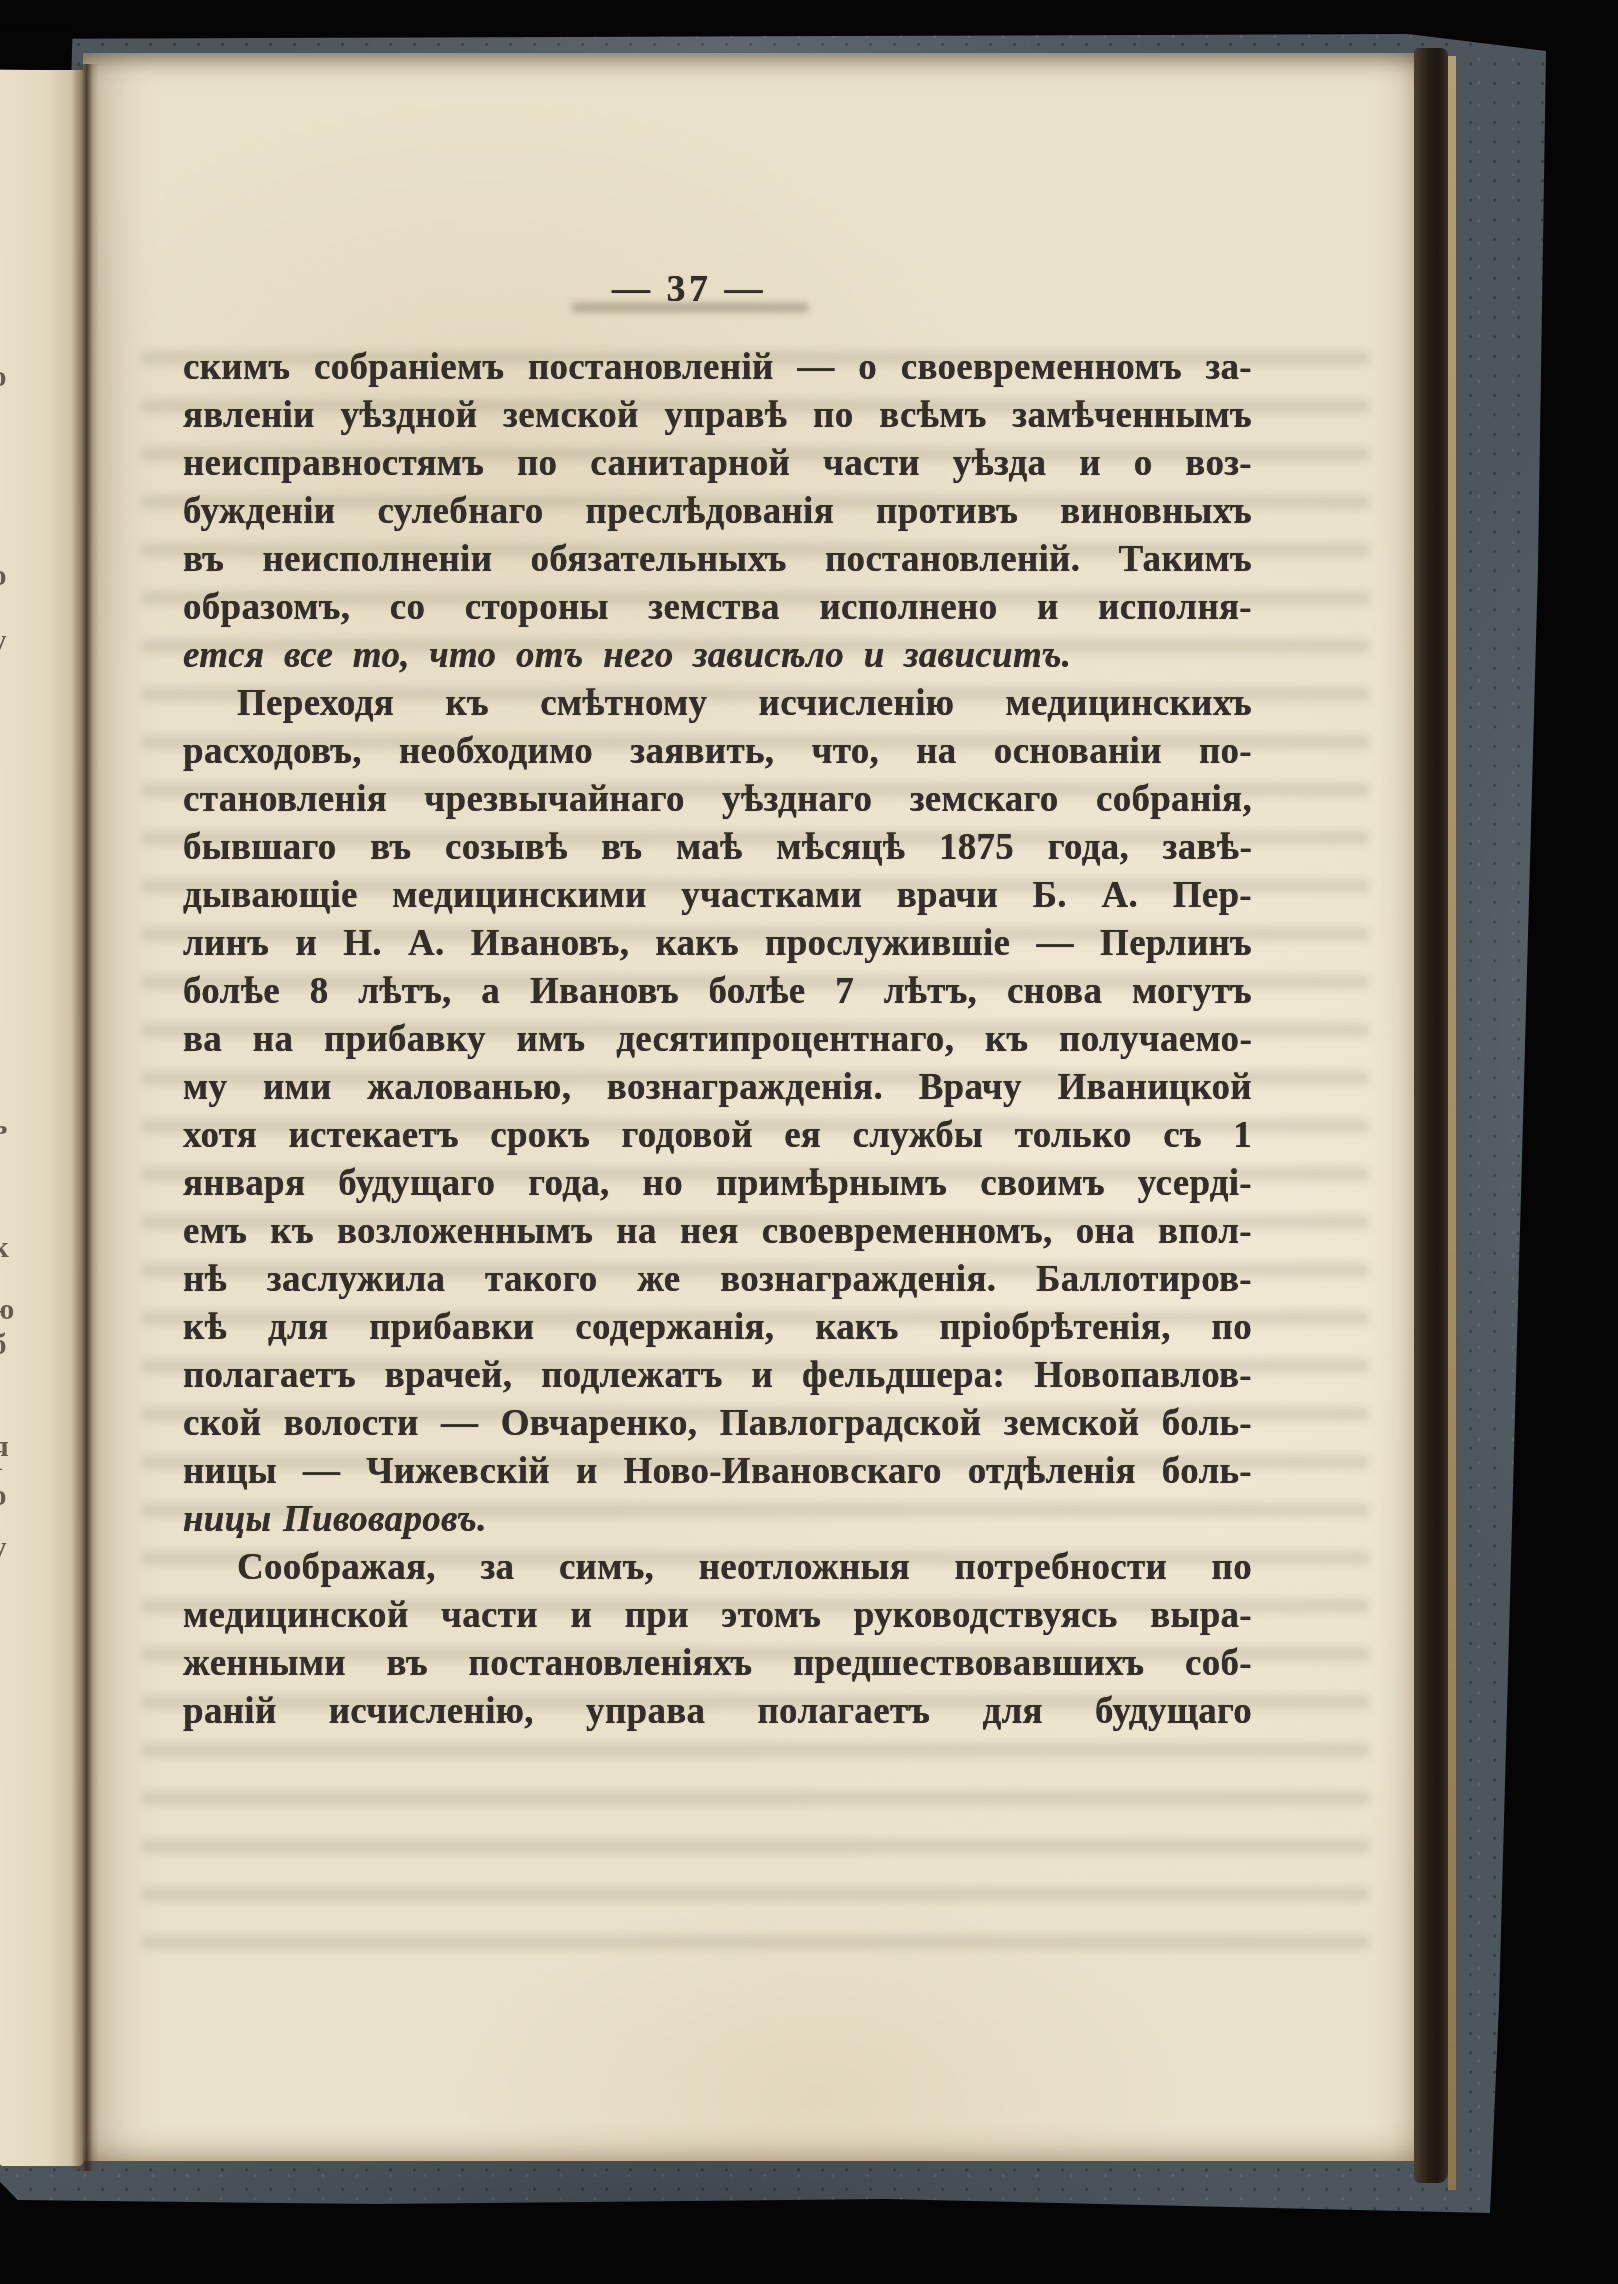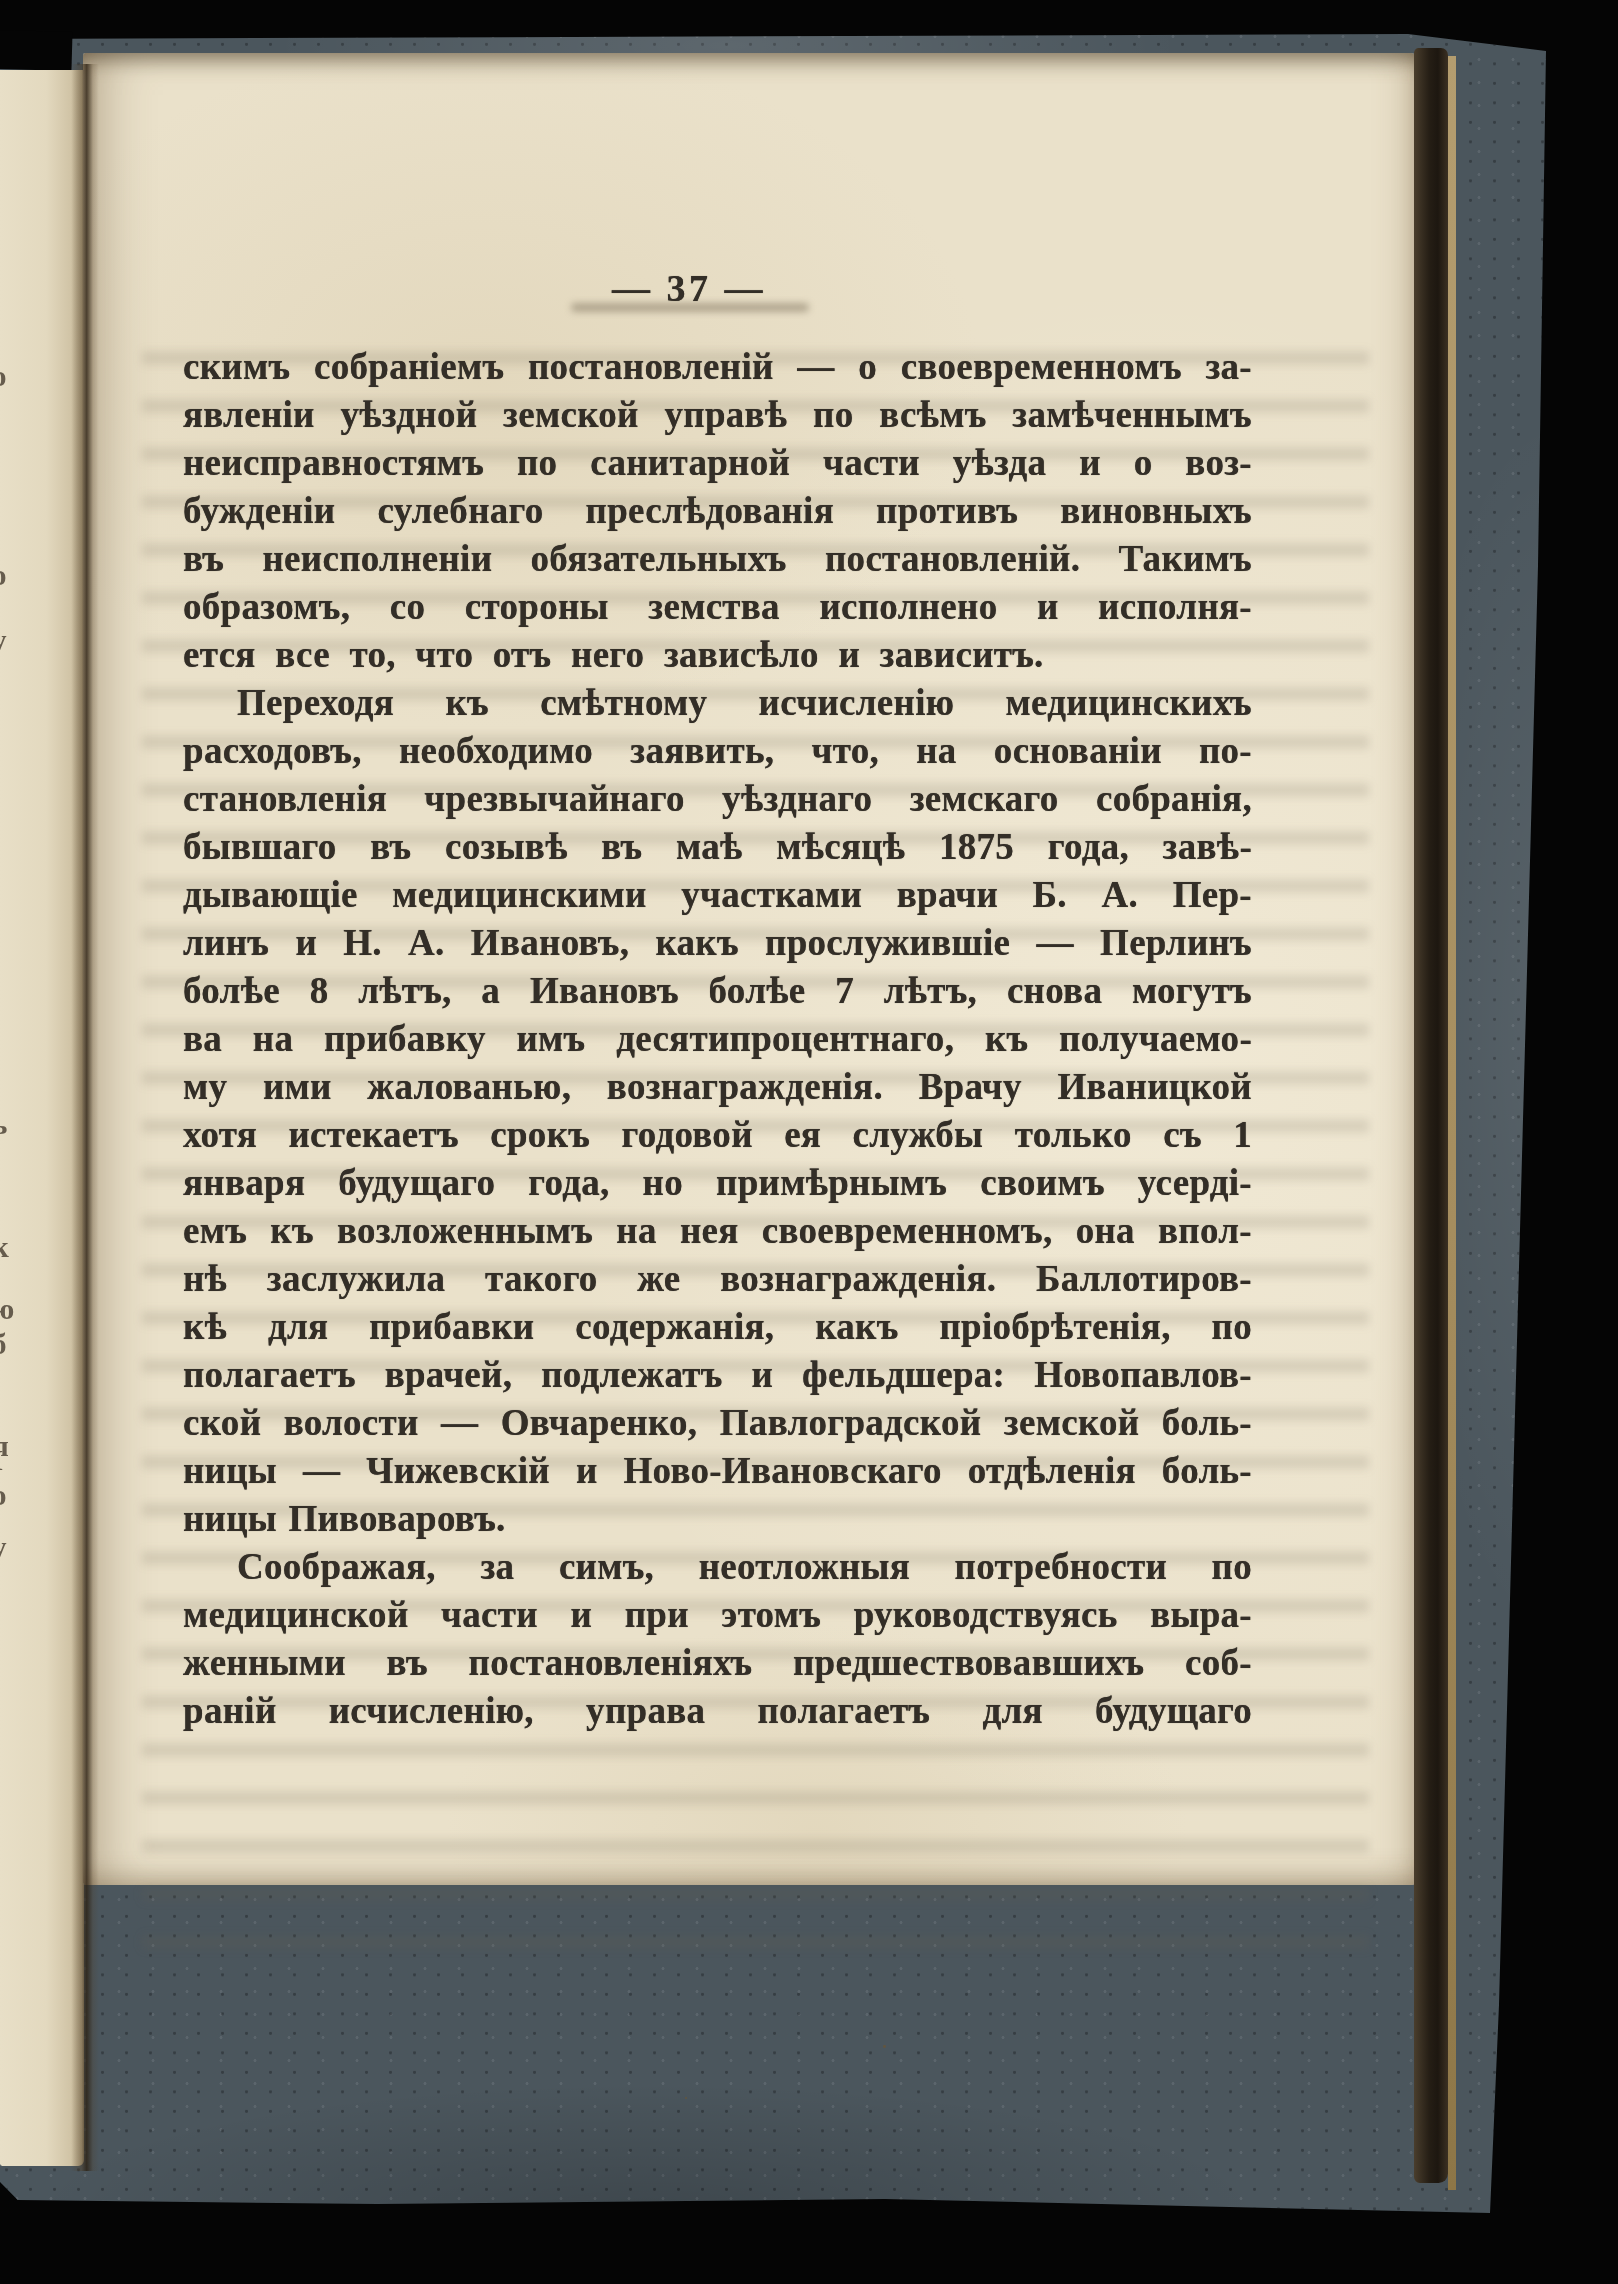--- a/index.html
+++ b/index.html
@@ -29,21 +29,21 @@
     background:linear-gradient(90deg,#e8dfc7 0%,#e3d9bf 55%,#cfc2a4 86%,#b3a484 100%);
     border-radius:0 0 5.9px 2.4px;
   }
   
   .gutter{
     position:absolute;left:71px;top:64px;width:28px;height:2107px;z-index:5;
     background:linear-gradient(90deg,rgba(77,58,33,0) 0%,rgba(77,58,33,0.40) 38%,rgba(43,32,18,0.78) 56%,rgba(77,58,33,0.22) 78%,rgba(77,58,33,0) 100%);
   }
   
   .page{
-    position:absolute;left:83px;top:53px;width:1334px;height:1832px;z-index:4;
+    position:absolute;left:83px;top:53px;width:1334px;height:2108px;z-index:4;
     background-color:#eae1ca;
     background-image:
       radial-gradient(ellipse 767px 531px at 30% 18%, rgba(216,202,170,0.40), transparent 65%),
       radial-gradient(ellipse 885px 1120px at 80% 55%, rgba(252,247,232,0.35), transparent 70%),
       radial-gradient(ellipse 531px 295px at 55% 97%, rgba(213,199,166,0.35), transparent 70%);
     box-shadow:
       inset 0 16.5px 20px -10.6px rgba(60,47,28,0.55),
       inset 38px 0 56px -25px rgba(95,70,40,0.45),
       inset -25px 0 35px -17.7px rgba(120,95,60,0.38),
       inset 0 -20px 27px -15.3px rgba(110,90,60,0.35);
@@ -71,21 +71,21 @@
   }
   .text{
     position:absolute;left:100px;top:290px;width:1069px;z-index:2;
     font-size:37px;font-weight:bold;color:#332e27;
   }
   .ln{
     height:48px;line-height:48px;letter-spacing:0.3px;word-spacing:1.8px;
     text-shadow:0 0 0.7px rgba(51,46,39,0.85);
   }
   .j{text-align:justify;text-align-last:justify;}
-  .pend{text-align:right;text-align-last:left;}
+  .pend{text-align:right;text-align-last:left;font-style:italic;}
   .ind{padding-left:54px;}
   .wide{word-spacing:10px;}
   
   .bleed{
     position:absolute;left:59px;top:270px;width:1227px;height:1628px;z-index:1;
     background:repeating-linear-gradient(180deg,
       transparent 0px, transparent 26px,
       rgba(108,98,80,0.17) 31px, rgba(108,98,80,0.17) 39px,
       transparent 44px, transparent 48px);
     filter:blur(4.1px);

